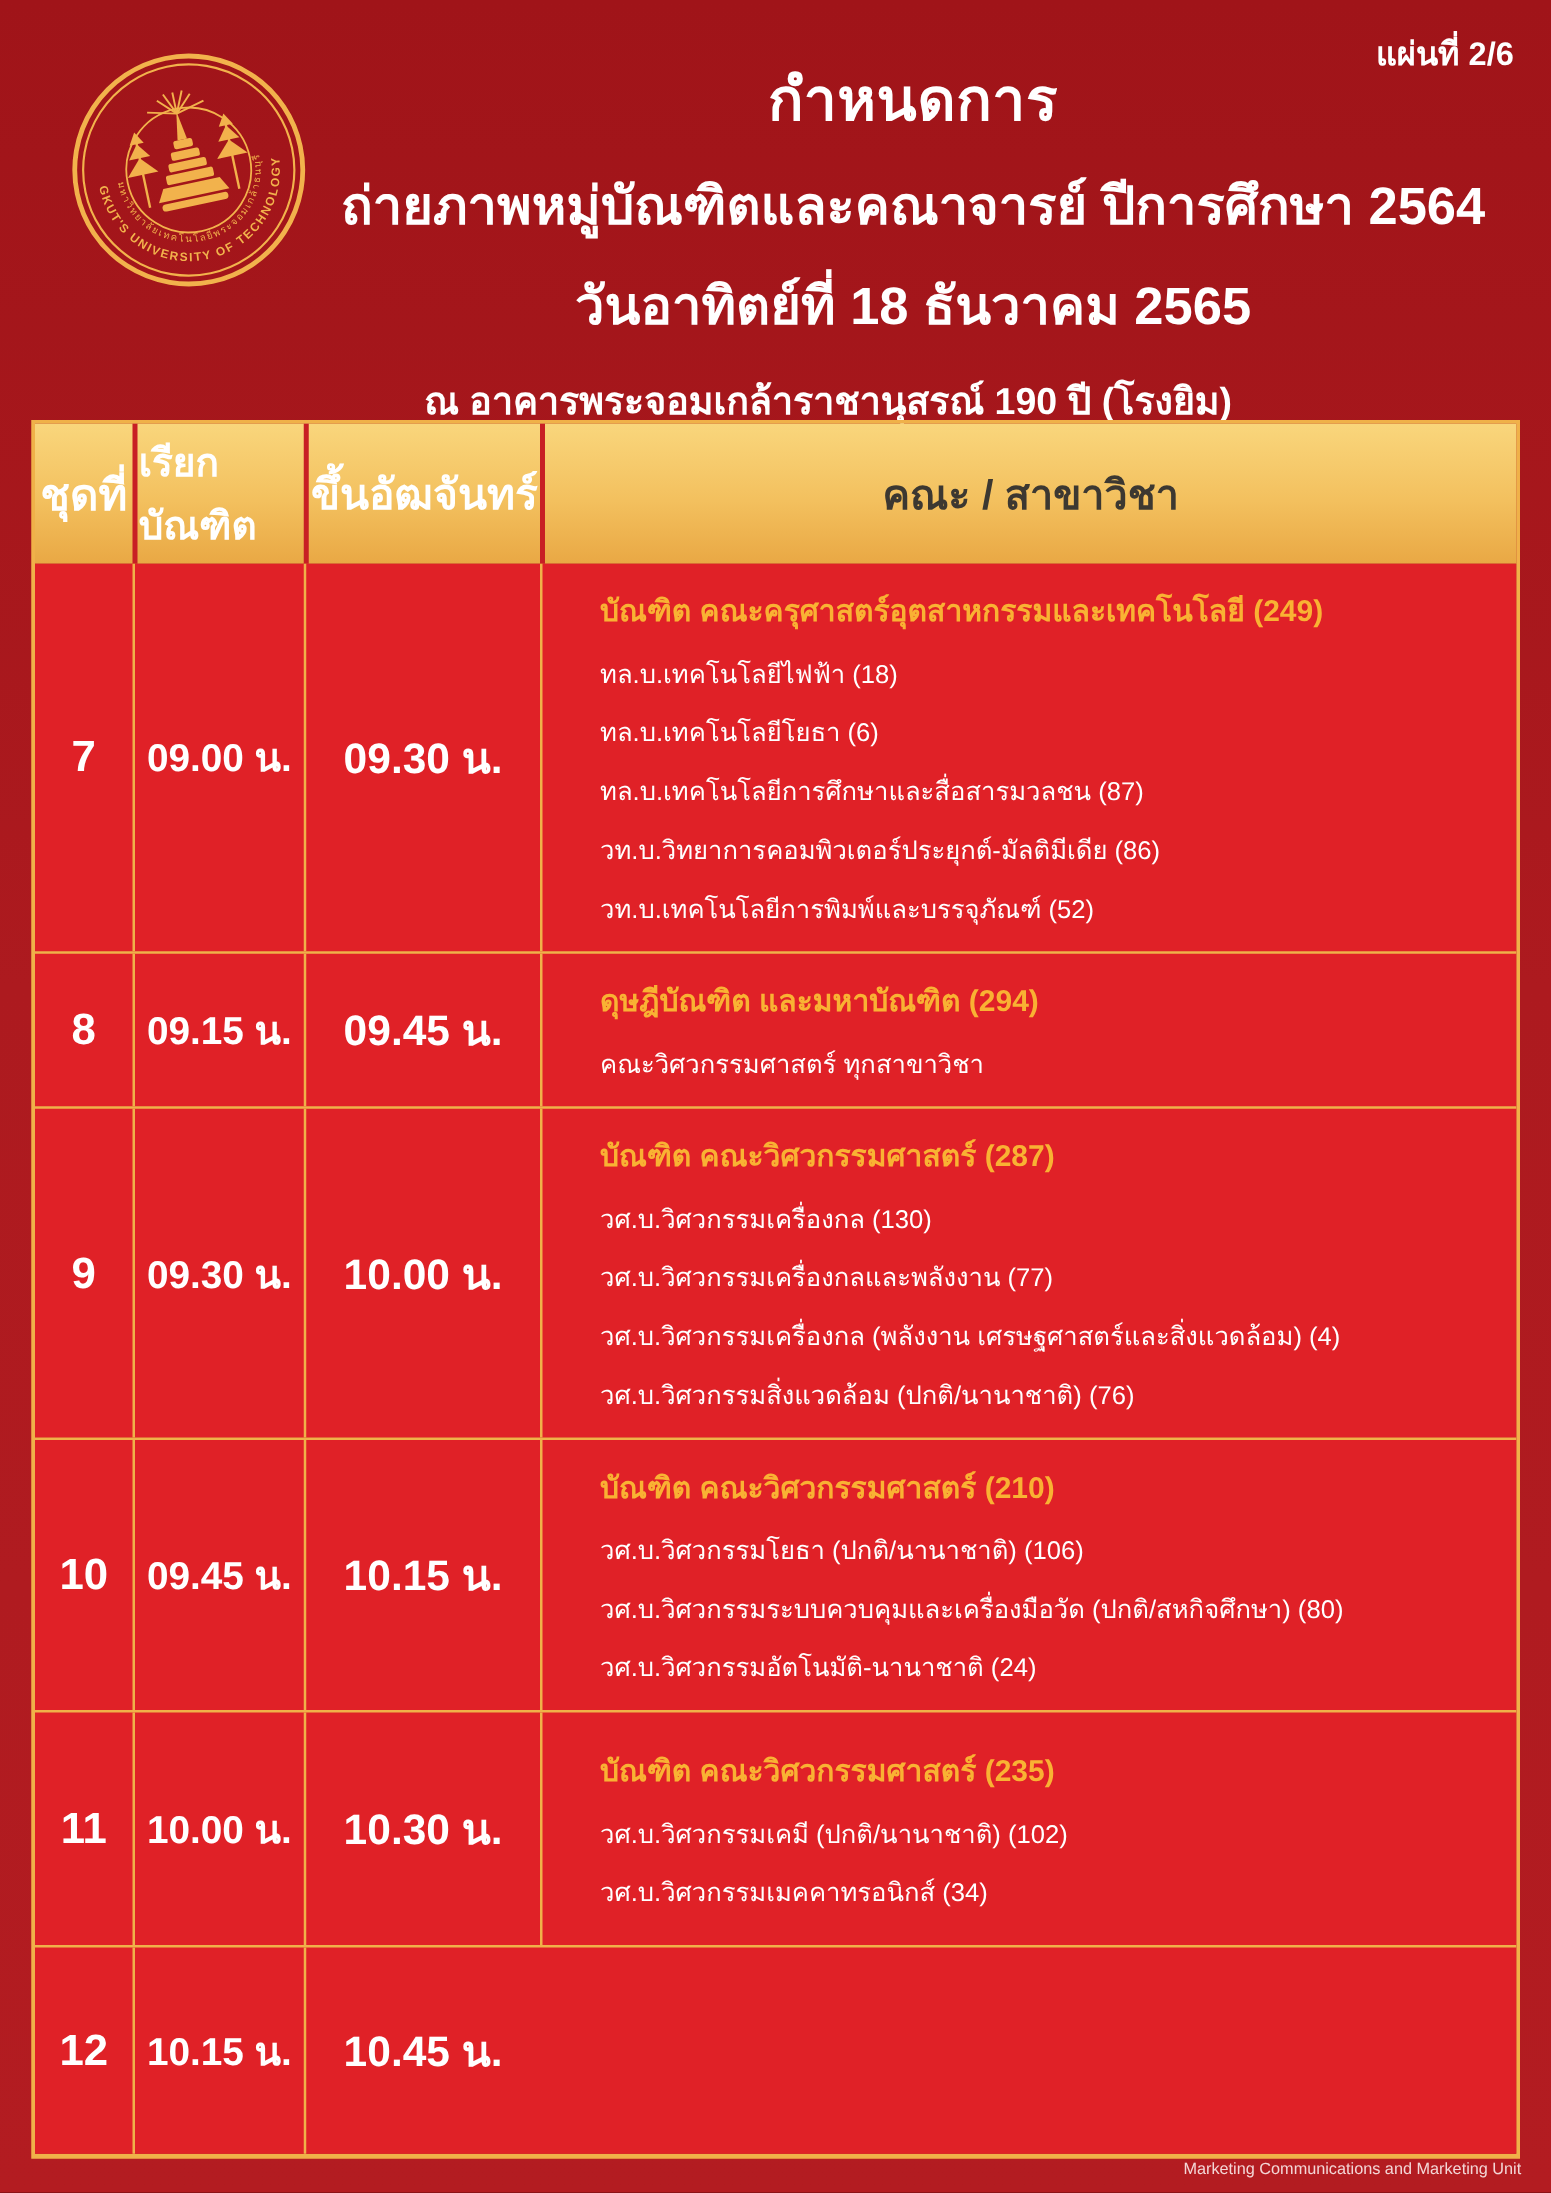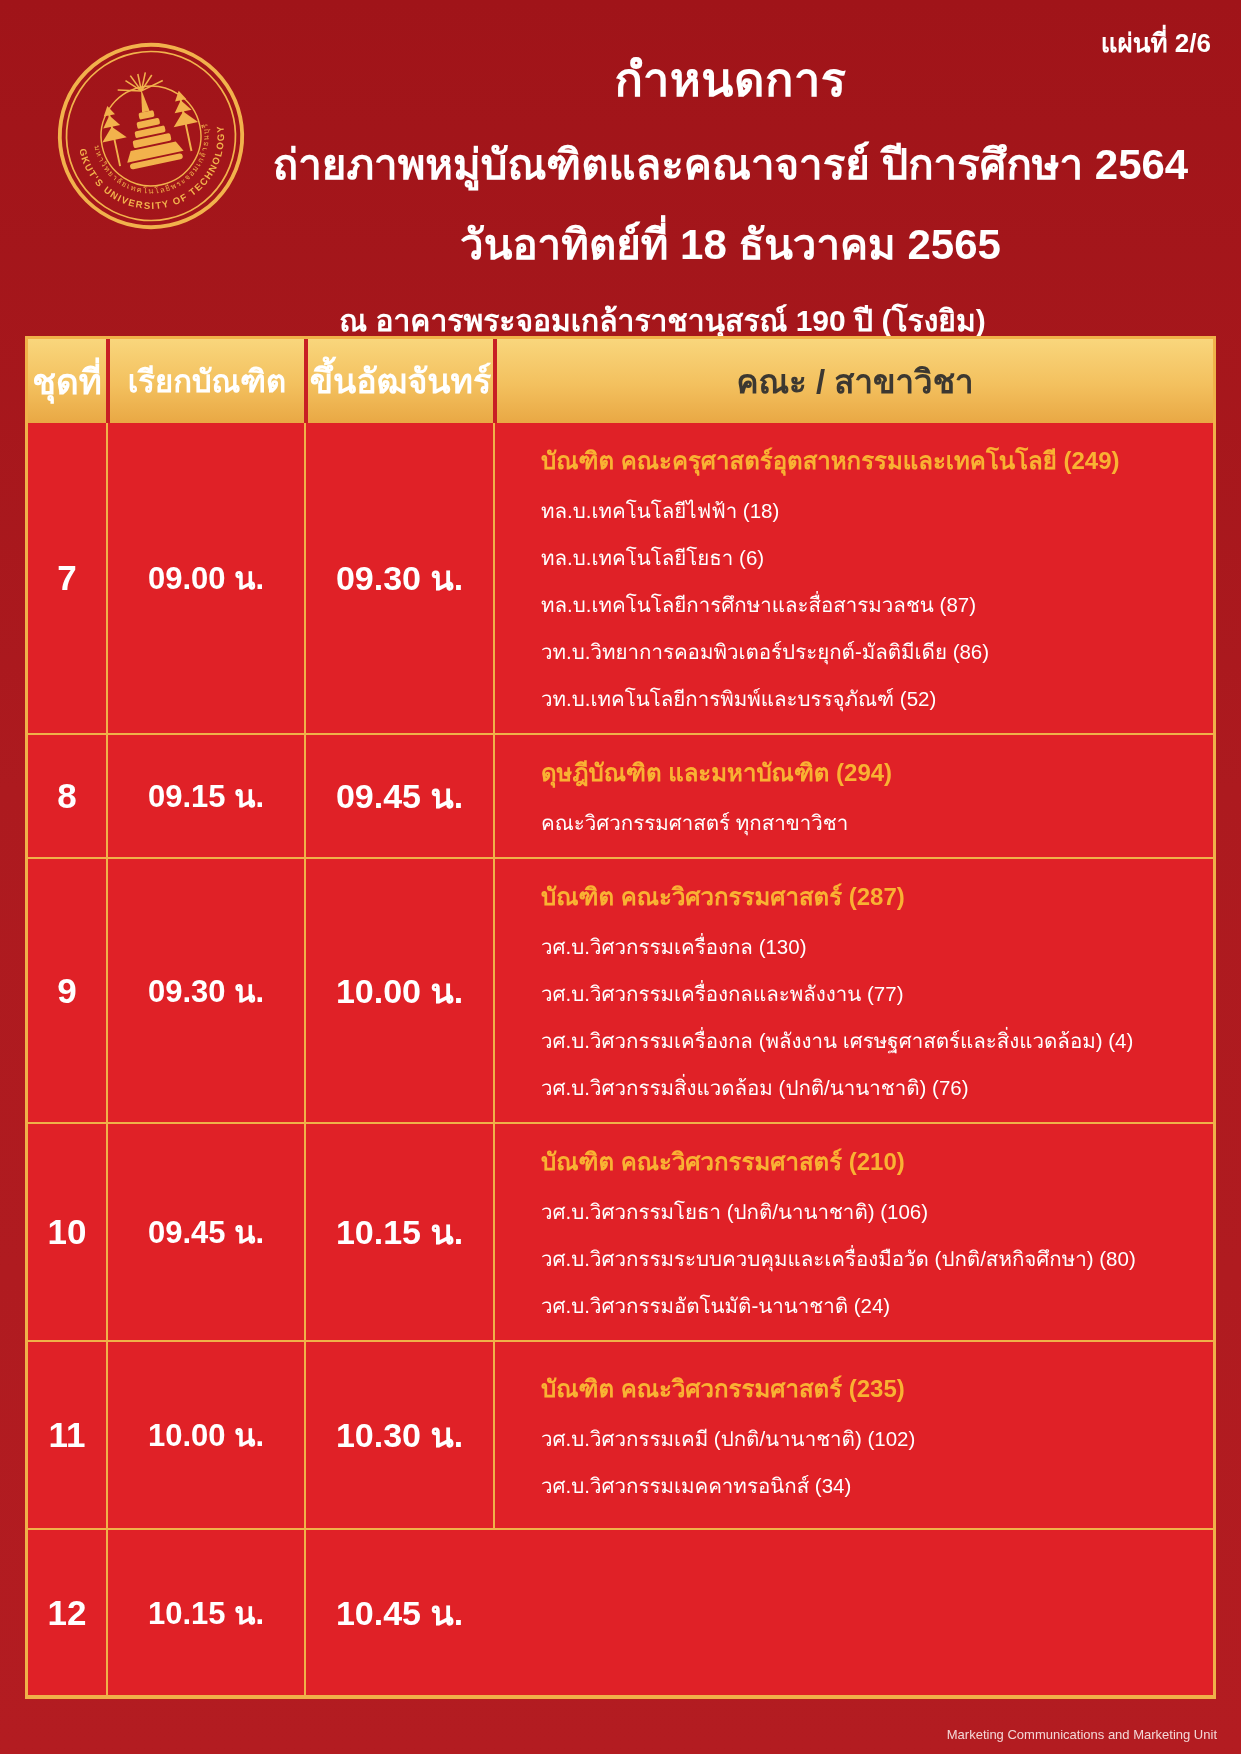--- a/index.html
+++ b/index.html
@@ -54,21 +54,21 @@
     display:flex;align-items:center;justify-content:center;
     color:var(--header-text);font-weight:bold;font-size:33px;
     padding:6px 1px;
   }
   .th + .th{border-left:4px solid var(--header-divider);}
   .trow{display:flex;background:var(--cell-red);}
   .trow + .trow{border-top:2px solid var(--gold);}
   .td{display:flex;flex-direction:column;justify-content:center;}
   .td + .td{border-left:2px solid var(--gold);}
   .col-set{width:78px;align-items:center;color:var(--white);font-weight:bold;font-size:35px;}
-  .col-call{width:198px;align-items:center;color:var(--white);font-weight:bold;font-size:31px;}
+  .col-call{width:137px;align-items:center;color:var(--white);font-weight:bold;font-size:31px;}
   .col-stage{width:189px;align-items:center;color:var(--white);font-weight:bold;font-size:34px;}
   .col-faculty{flex:1;align-items:flex-start;padding:18px 16px 18px 46px;overflow:hidden;}
   .th.col-faculty{align-items:center;justify-content:center;padding:0 4px;}
   .faculty-title{
     color:var(--faculty-title);font-weight:bold;font-size:24px;
     margin-bottom:14px;white-space:nowrap;
   }
   .program-line{
     color:var(--white);font-size:20.5px;font-weight:500;
     margin-bottom:14px;white-space:nowrap;

